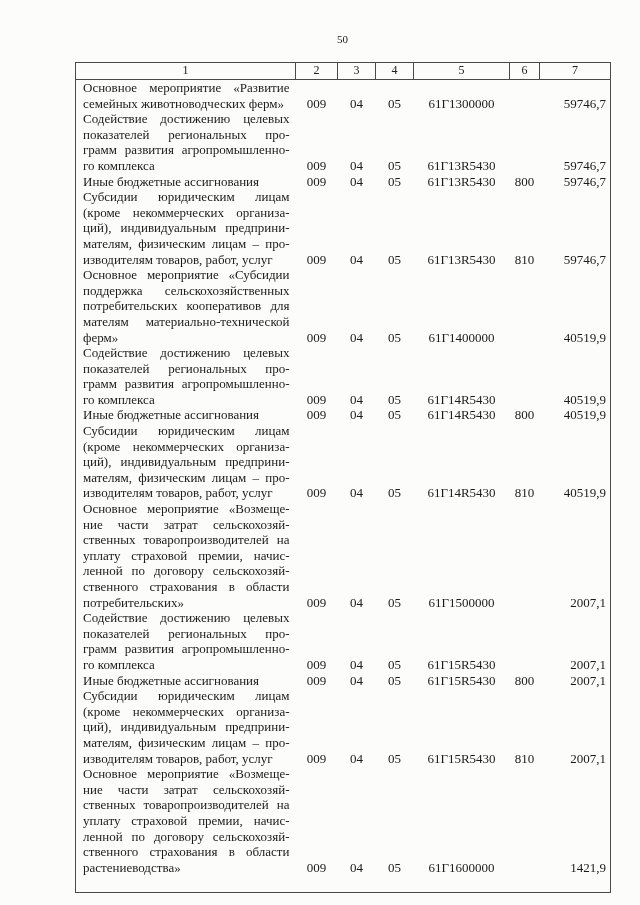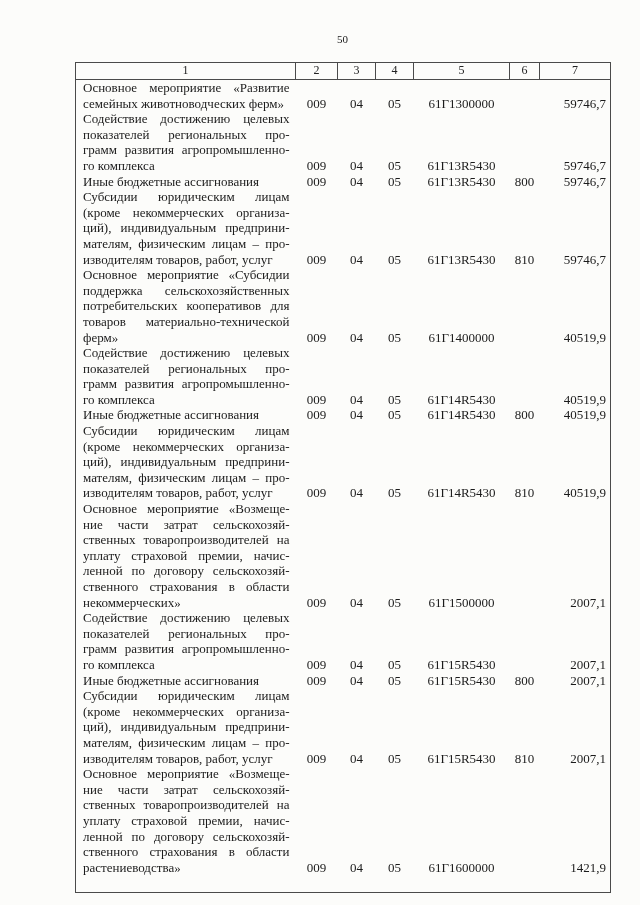--- a/index.html
+++ b/index.html
@@ -147,21 +147,21 @@
           <td class="num">05</td>
           <td class="num">61Г13R5430</td>
           <td class="num">810</td>
           <td class="amount">59746,7</td>
         </tr>
         <tr>
           <td class="desc">
             <div class="line">Основное мероприятие «Субсидии</div>
             <div class="line">поддержка сельскохозяйственных</div>
             <div class="line">потребительских кооперативов для</div>
-            <div class="line">товаров материально-технической</div>
+            <div class="line">мателям материально-технической</div>
             <div class="line">ферм»</div>
           </td>
           <td class="num">009</td>
           <td class="num">04</td>
           <td class="num">05</td>
           <td class="num">61Г1400000</td>
           <td class="num"></td>
           <td class="amount">40519,9</td>
         </tr>
         <tr>
@@ -205,21 +205,21 @@
           <td class="amount">40519,9</td>
         </tr>
         <tr>
           <td class="desc">
             <div class="line">Основное мероприятие «Возмеще-</div>
             <div class="line">ние части затрат сельскохозяй-</div>
             <div class="line">ственных товаропроизводителей на</div>
             <div class="line">уплату страховой премии, начис-</div>
             <div class="line">ленной по договору сельскохозяй-</div>
             <div class="line">ственного страхования в области</div>
-            <div class="line">некоммерческих»</div>
+            <div class="line">потребительских»</div>
           </td>
           <td class="num">009</td>
           <td class="num">04</td>
           <td class="num">05</td>
           <td class="num">61Г1500000</td>
           <td class="num"></td>
           <td class="amount">2007,1</td>
         </tr>
         <tr>
           <td class="desc">

